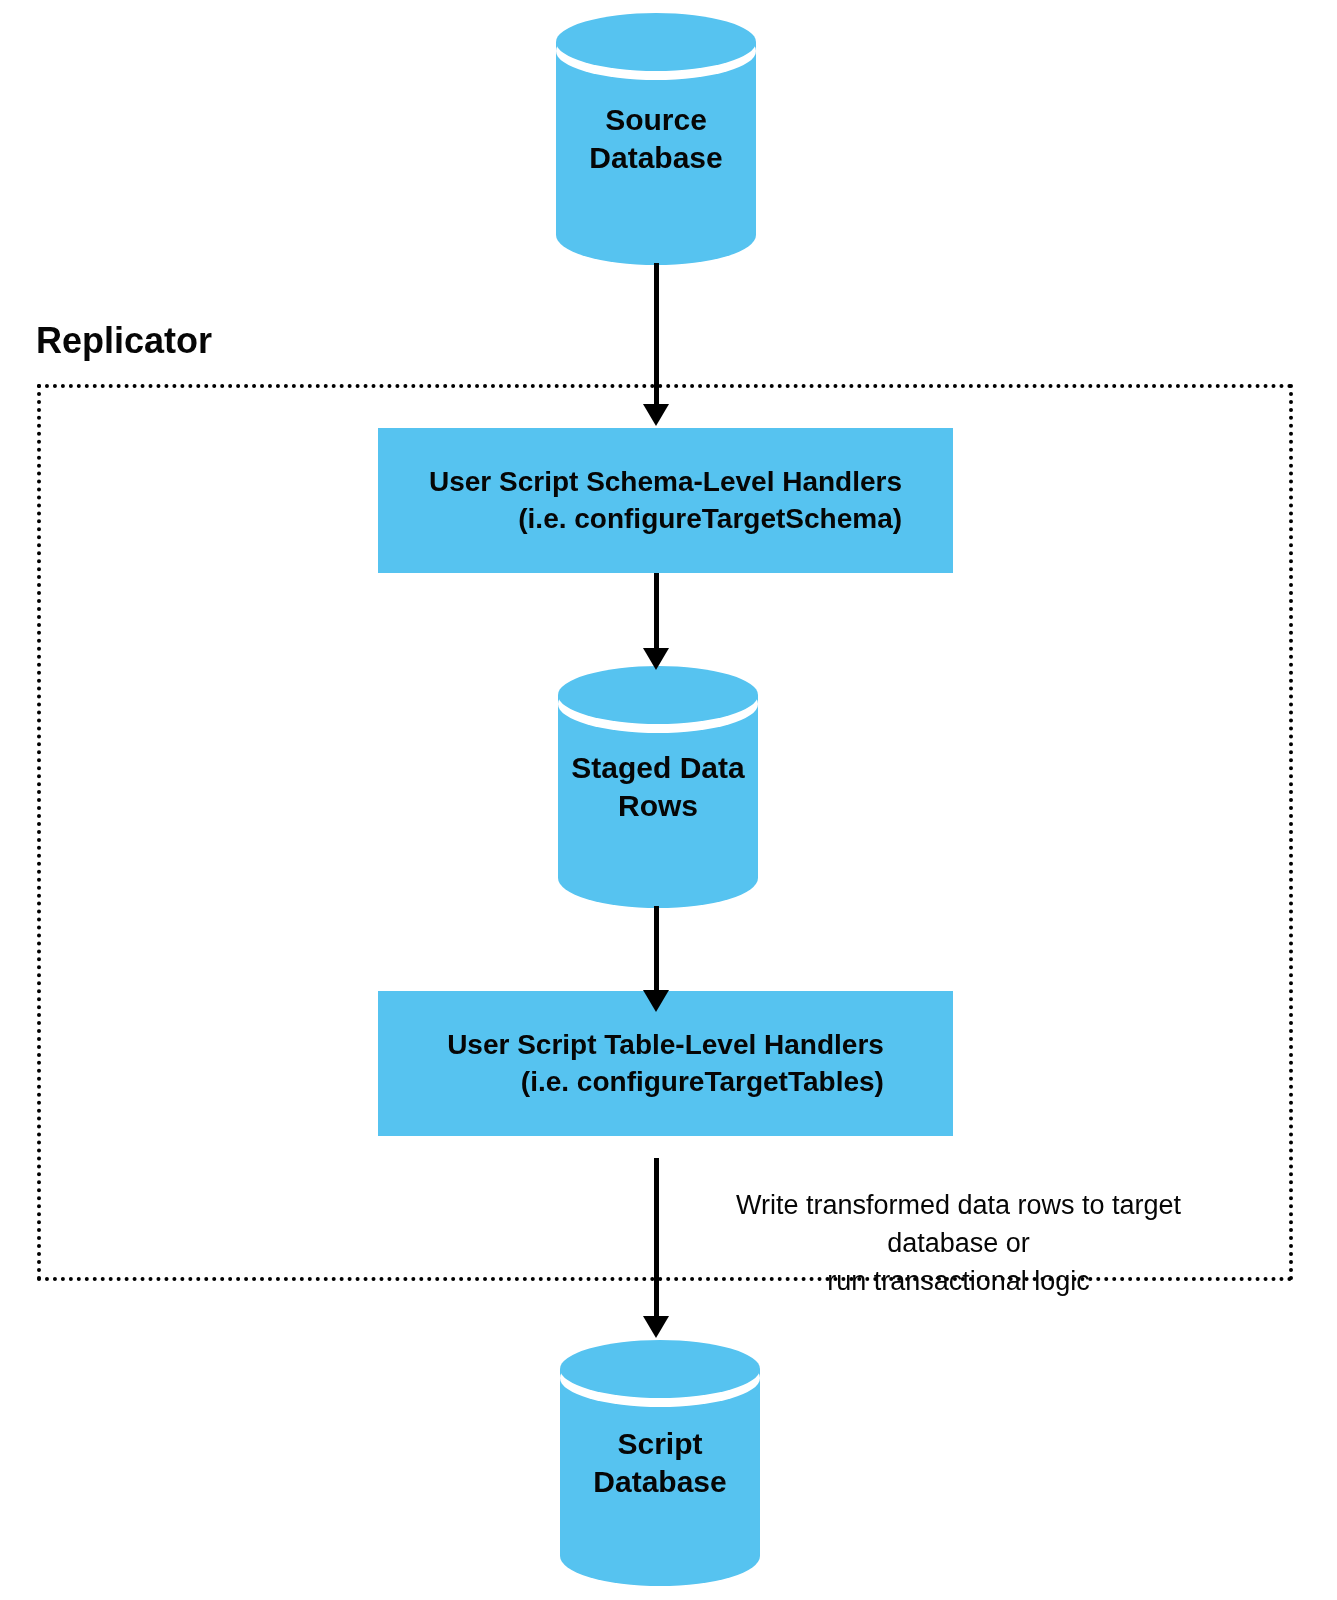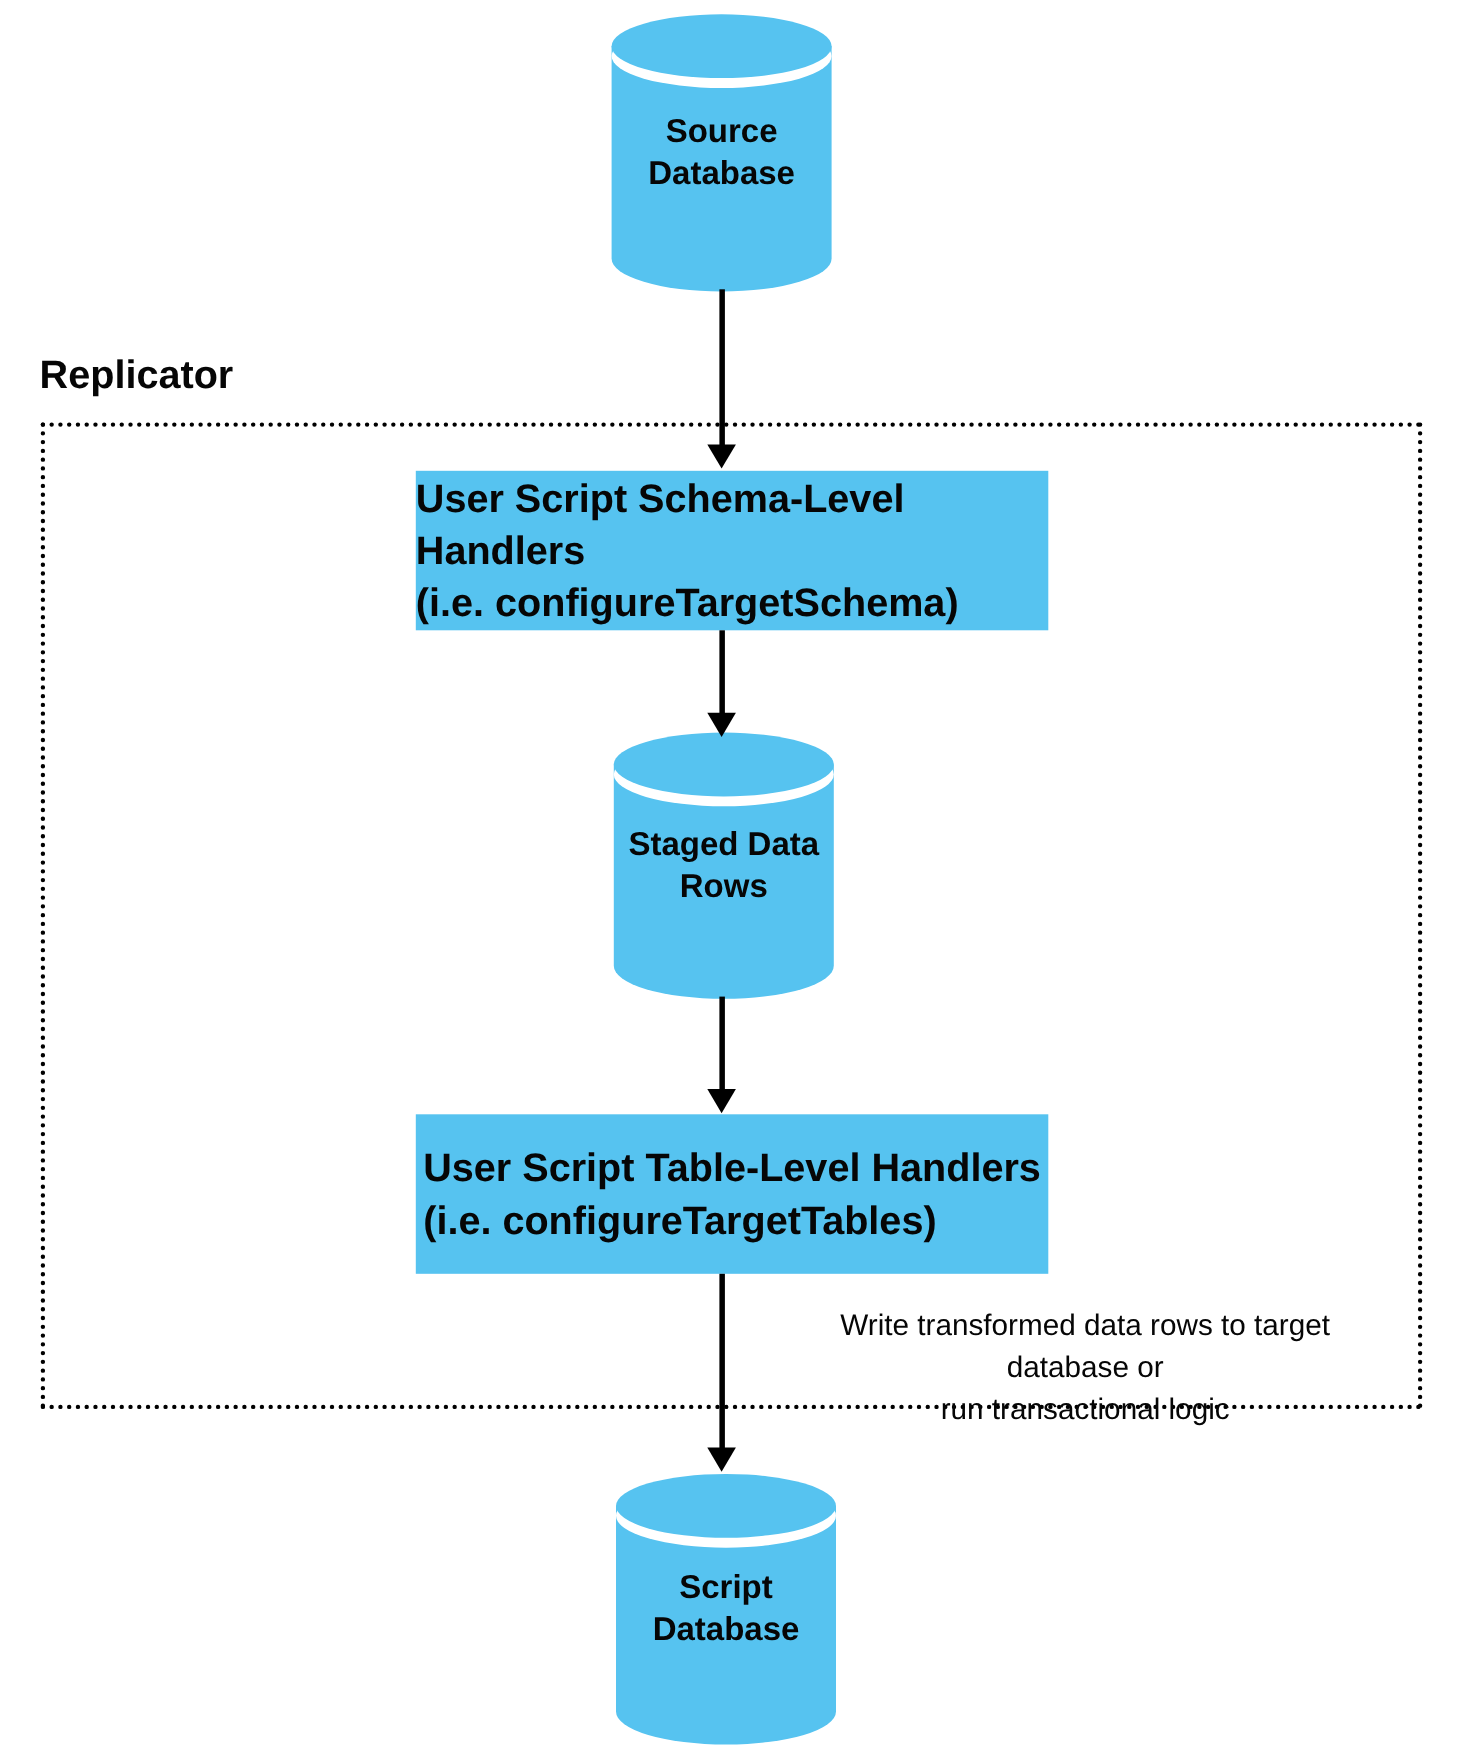--- a/index.html
+++ b/index.html
@@ -41,22 +41,22 @@
     white-space: pre-line;
     z-index: 3;
   }
 
   
   .rect-node {
     position: absolute;
     left: 378px; width: 575px; height: 145px;
     background: var(--node-blue);
     display: flex; align-items: center; justify-content: center;
-    text-align: left;
-    font-size: 36px; font-weight: bold; line-height: 1.32;
+    text-align: right;
+    font-size: 28px; font-weight: bold; line-height: 1.32;
     white-space: pre-line;
     z-index: 2;
   }
 
   
   .arrow-line {
     position: absolute; left: 654px; width: 5px;
     background: #000000; z-index: 4;
   }
   .arrow-head {
@@ -118,26 +118,26 @@
   <div class="cylinder" style="left:558px; top:666px; height:242px;">
     <div class="cyl-body"></div>
     <div class="cyl-top"></div>
     <div class="cyl-label">Staged Data
 Rows</div>
   </div>
 
   <div class="arrow-line" style="top:906px; height:86px;"></div>
   <div class="arrow-head" style="top:990px;"></div>
 
-  <div class="rect-node" style="top:1013px;">User Script Table-Level Handlers
+  <div class="rect-node" style="top:991px;">User Script Table-Level Handlers
 (i.e. configureTargetTables)</div>
 
   <div class="arrow-line" style="top:1158px; height:160px;"></div>
   <div class="arrow-head" style="top:1316px;"></div>
-  <div class="edge-label centered" style="left:660px; top:1186px; width:605px;padding-left:48px;">Write transformed data rows to target database or
+  <div class="edge-label centered" style="left:632px; top:1186px; width:605px;padding-left:48px;">Write transformed data rows to target database or
 run transactional logic</div>
 
   <div class="cylinder" style="left:560px; top:1340px; height:246px;">
     <div class="cyl-body"></div>
     <div class="cyl-top"></div>
     <div class="cyl-label">Script
 Database</div>
   </div>
 
 </div>

